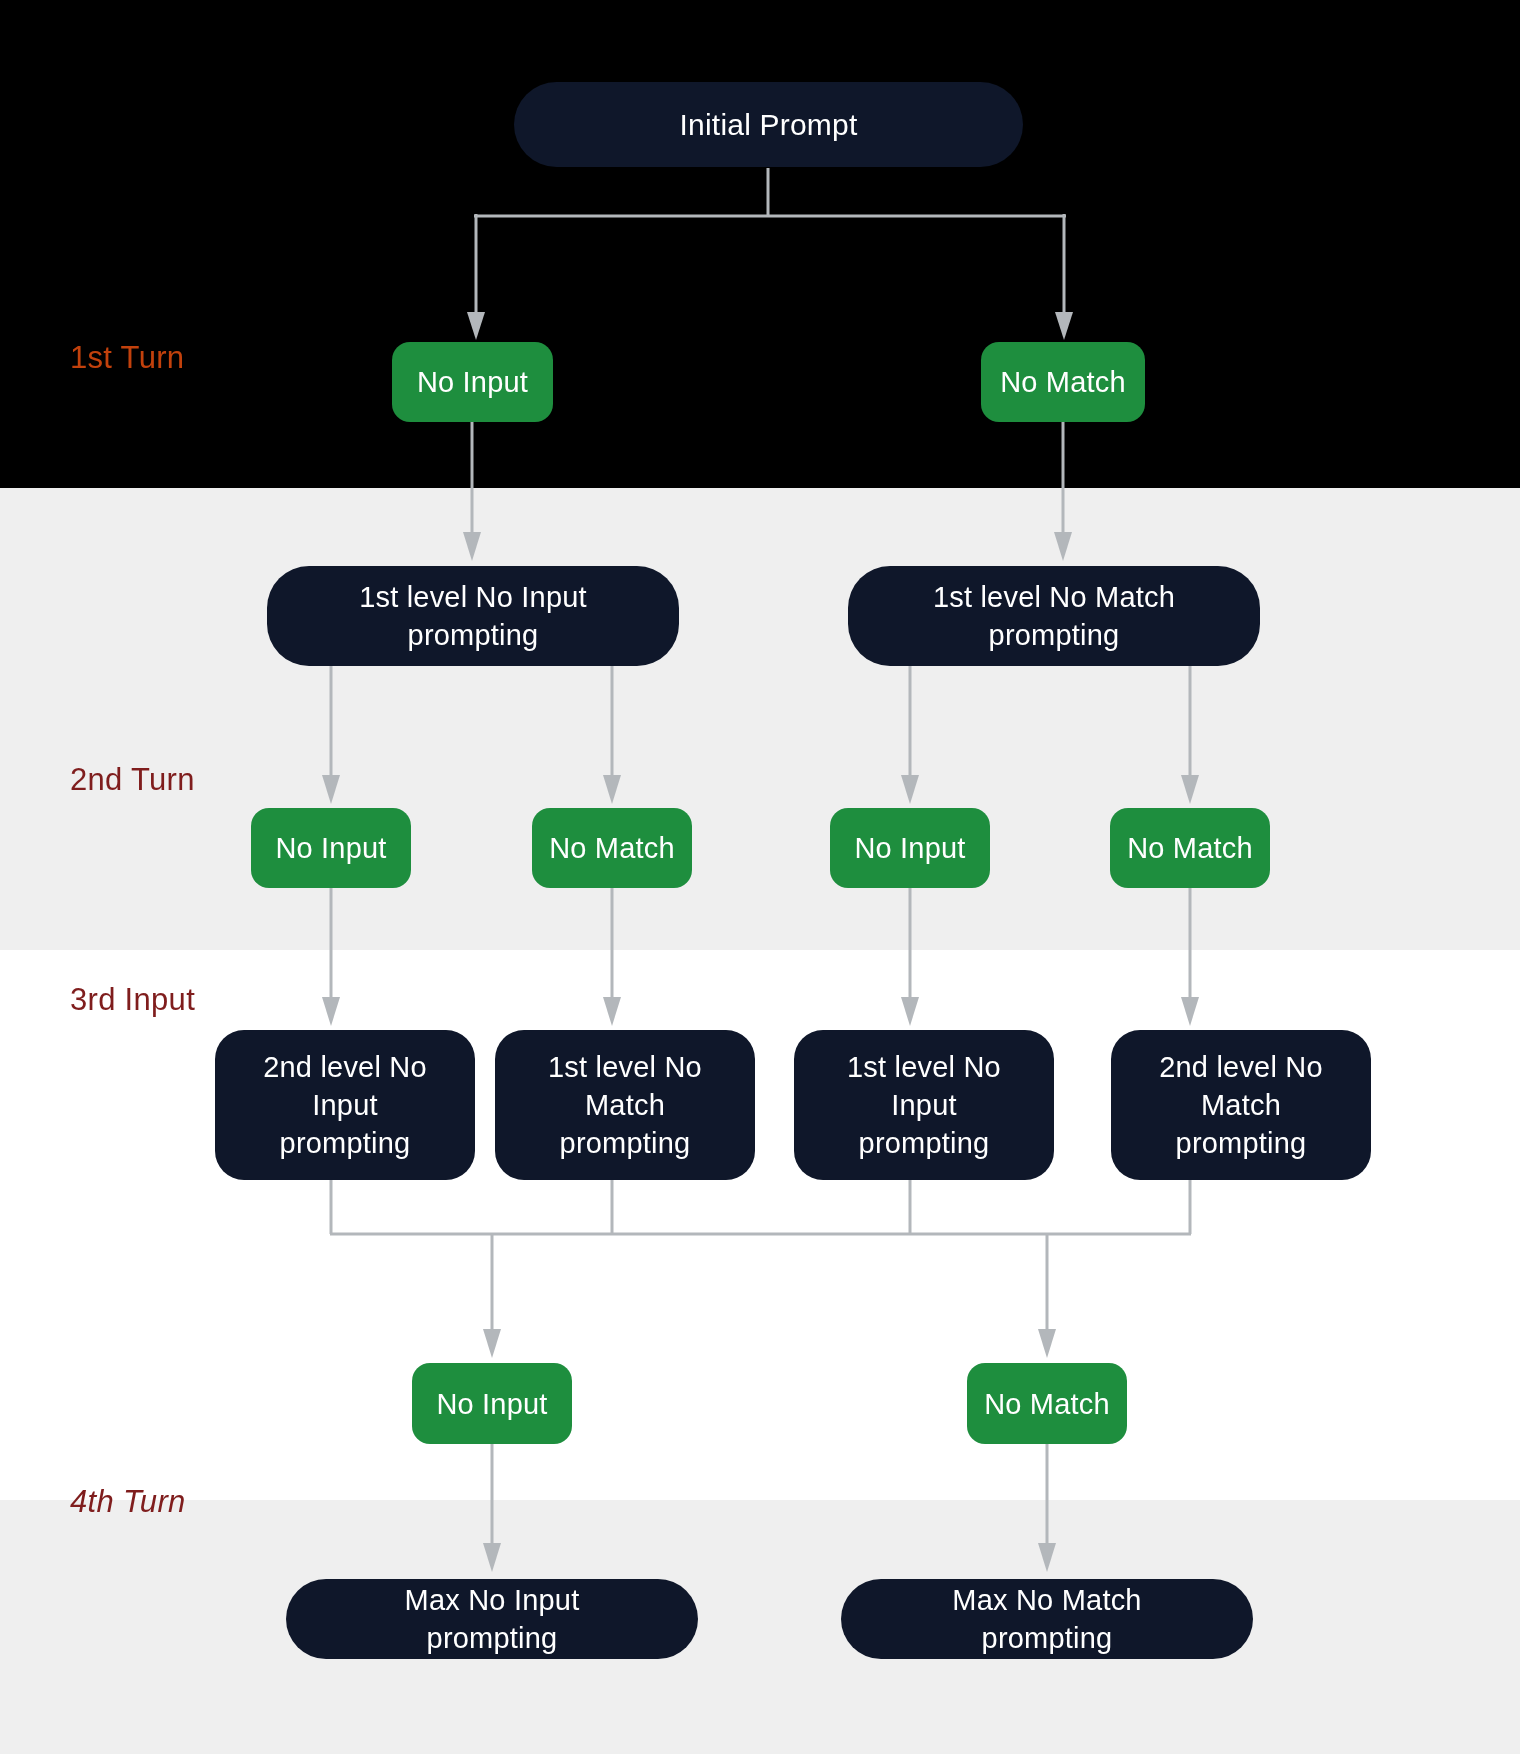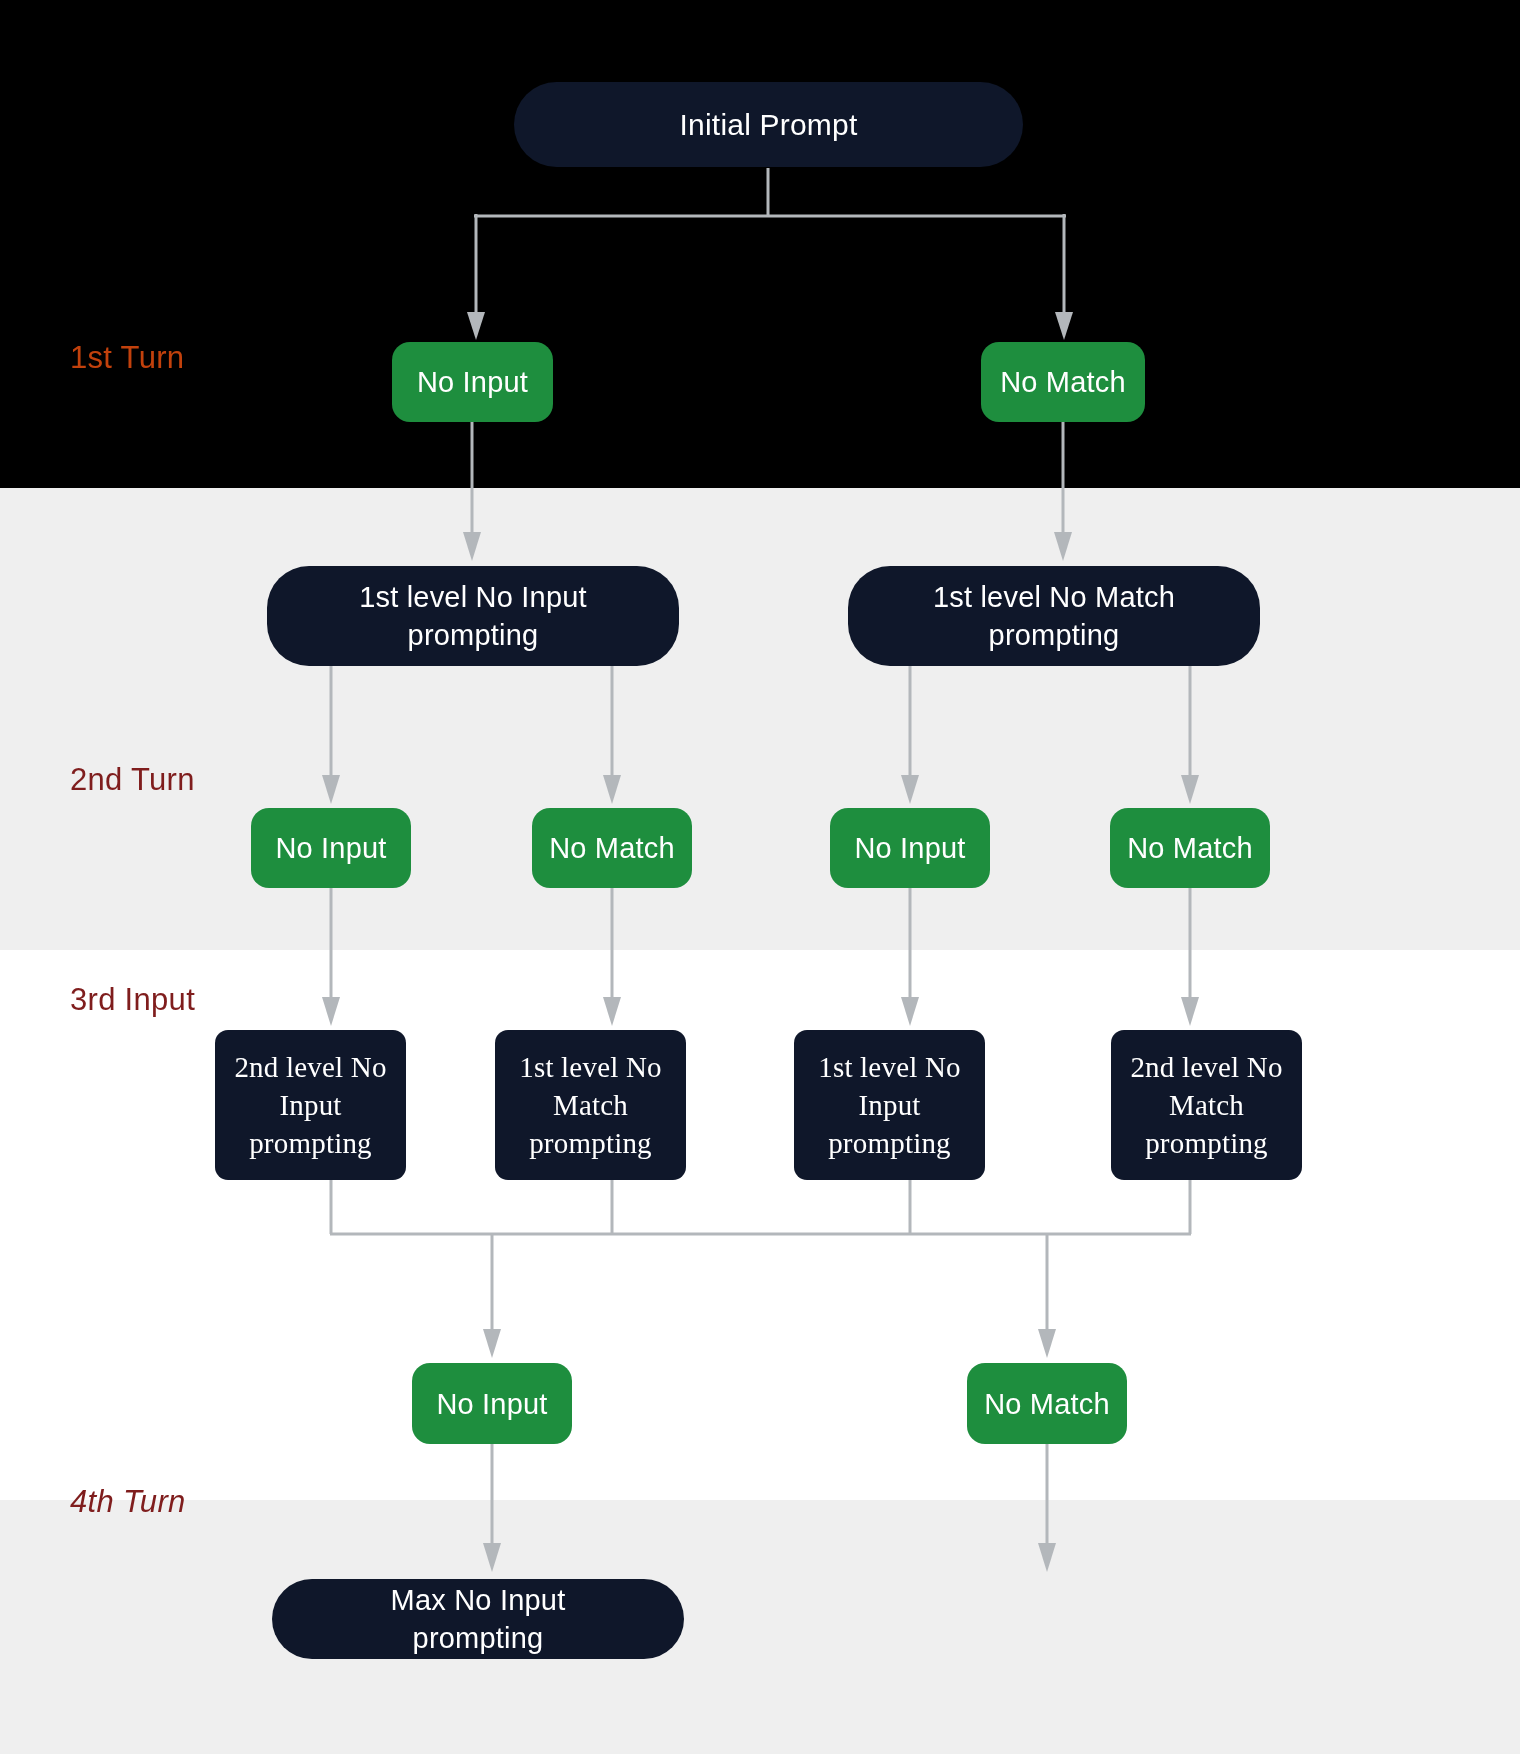--- a/index.html
+++ b/index.html
@@ -33,31 +33,31 @@
 
   .b-t2-left {left:267px;top:566px;width:412px;height:100px;border-radius:42px;font-size:29px;}
   .b-t2-right{left:848px;top:566px;width:412px;height:100px;border-radius:42px;font-size:29px;}
   .b-t2-left .inner,.b-t2-right .inner{max-width:290px;}
 
   .g-t2-1{left:251px;top:808px;width:160px;height:80px;}
   .g-t2-2{left:532px;top:808px;width:160px;height:80px;}
   .g-t2-3{left:830px;top:808px;width:160px;height:80px;}
   .g-t2-4{left:1110px;top:808px;width:160px;height:80px;}
 
-  .b-t3{width:191px;height:150px;border-radius:13px;font-size:29px;top:1030px;font-family:Liberation Serif, serif;}
+  .b-t3{width:260px;height:150px;border-radius:29px;font-size:29px;top:1030px;}
   .b-t3 .inner{max-width:185px;}
   .b-t3-1{left:215px;}
   .b-t3-2{left:495px;}
   .b-t3-3{left:794px;}
   .b-t3-4{left:1111px;}
 
   .g-t3-left {left:412px;top:1363px;width:160px;height:81px;}
   .g-t3-right{left:967px;top:1363px;width:160px;height:81px;}
 
-  .pill-b-left {left:272px;top:1579px;width:412px;height:80px;border-radius:40px;font-size:29px;}
+  .pill-b-left {left:286px;top:1579px;width:412px;height:80px;border-radius:40px;font-size:29px;}
   .pill-b-right{left:841px;top:1579px;width:412px;height:80px;border-radius:40px;font-size:29px;}
 
   
   .turn-label{
     position:absolute;left:70px;font-size:31px;font-weight:400;
     color:#7f1d1d;letter-spacing:.3px;
   }
   .turn-label.on-dark{color:#c2410c;}
   .tl-1{top:340px;}
   .tl-2{top:762px;}
@@ -176,14 +176,17 @@
   <div class="node green g-t3-left">
     <span class="inner">No Input</span>
   </div>
   <div class="node green g-t3-right">
     <span class="inner">No Match</span>
   </div>
 
   <div class="node blue pill-b-left">
     <span class="inner">Max No Input prompting</span>
   </div>
+  <div class="node blue pill-b-right">
+    <span class="inner">Max No Match prompting</span>
+  </div>
 
 </div>
 
 </body></html>

